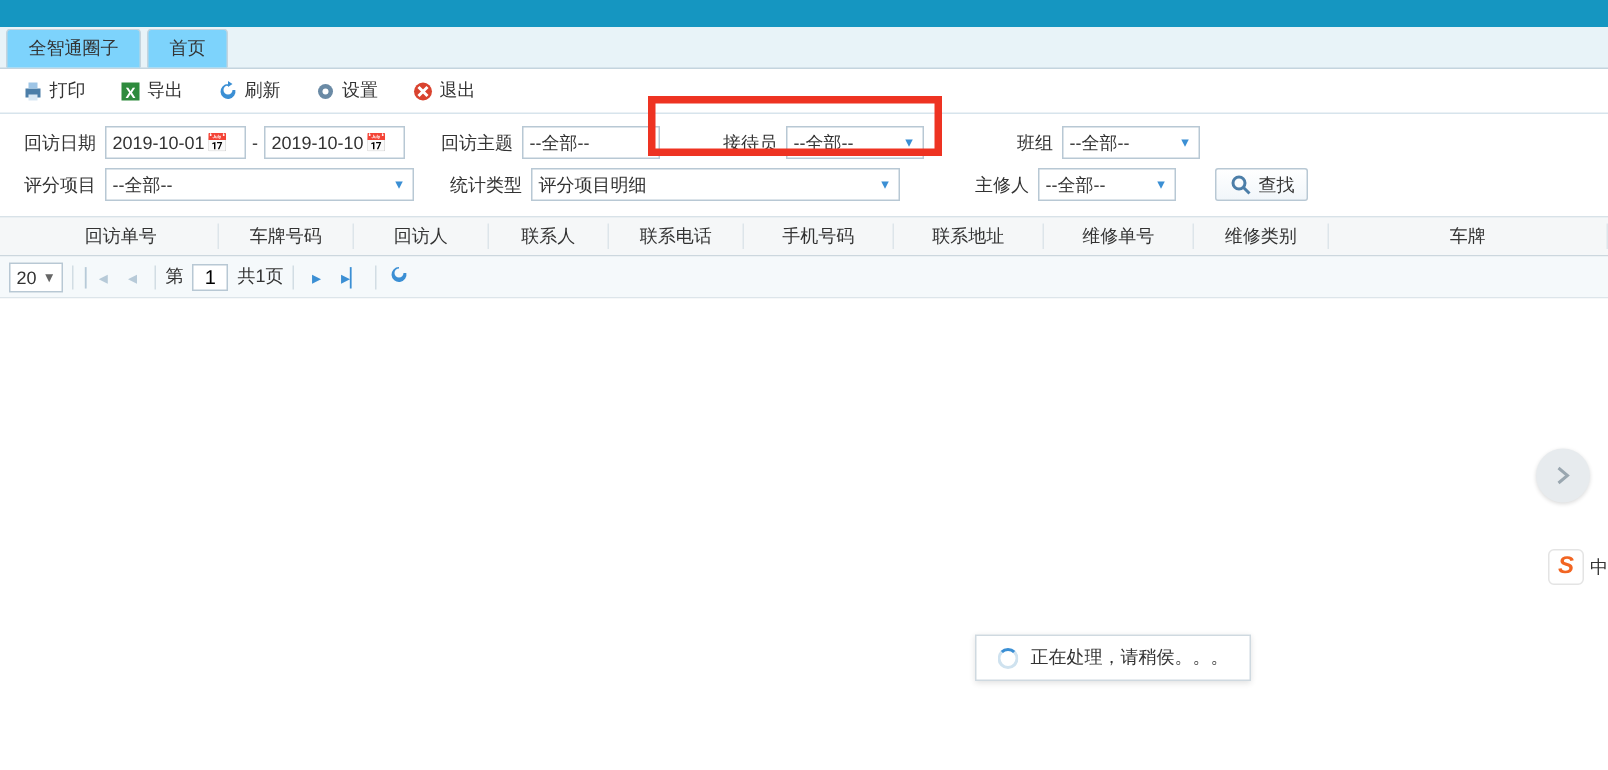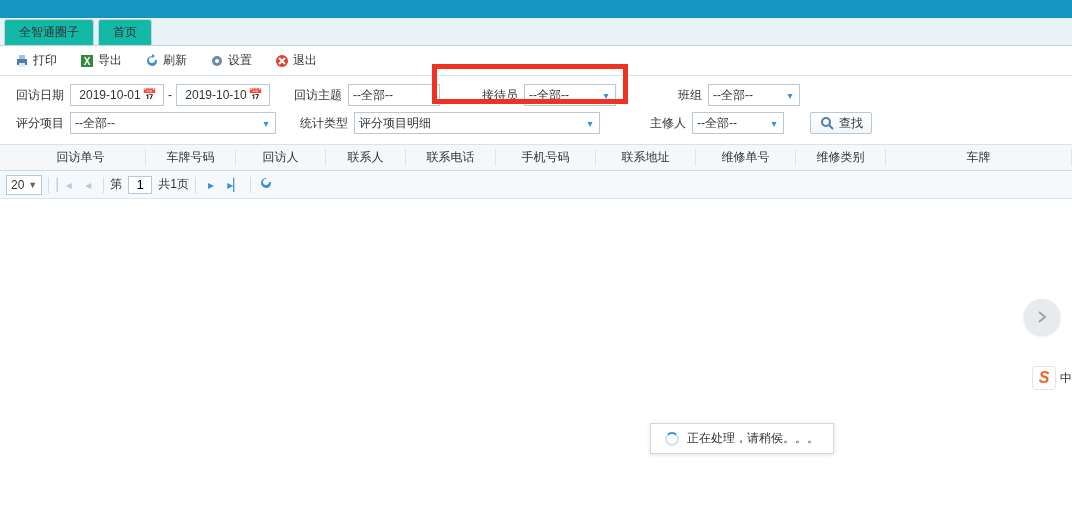--- a/index.html
+++ b/index.html
@@ -21,21 +21,21 @@
     border-bottom: 1px solid #c4d4de;
     height: 28px;
     align-items: flex-end;
     padding-left: 4px;
   }
   .tab {
     padding: 5px 14px;
     border: 1px solid #c4d4de;
     border-bottom: none;
     margin-right: 4px;
-    background: #14b8a6;
+    background: #7dd3fc;
     border-radius: 3px 3px 0 0;
     height: 26px;
     display: flex;
     align-items: center;
     gap: 4px;
     cursor: pointer;
   }
   .tab.active {
     background: #fff;
     position: relative;
@@ -101,21 +101,21 @@
     justify-content: space-between;
   }
   .combo .text { flex: 1; }
   .combo .arrow {
     width: 18px;
     text-align: center;
     color: #3b8fd4;
     font-size: 10px;
   }
   .dateinput {
-    justify-content: center;
+    justify-content: flex-start;
   }
   .dateinput .cal {
     width: 18px;
     text-align: center;
     color: #d94b3d;
     font-size: 12px;
   }
   .dash { margin: 0 4px; }
   .btn {
     border: 1px solid #b8c8d4;

